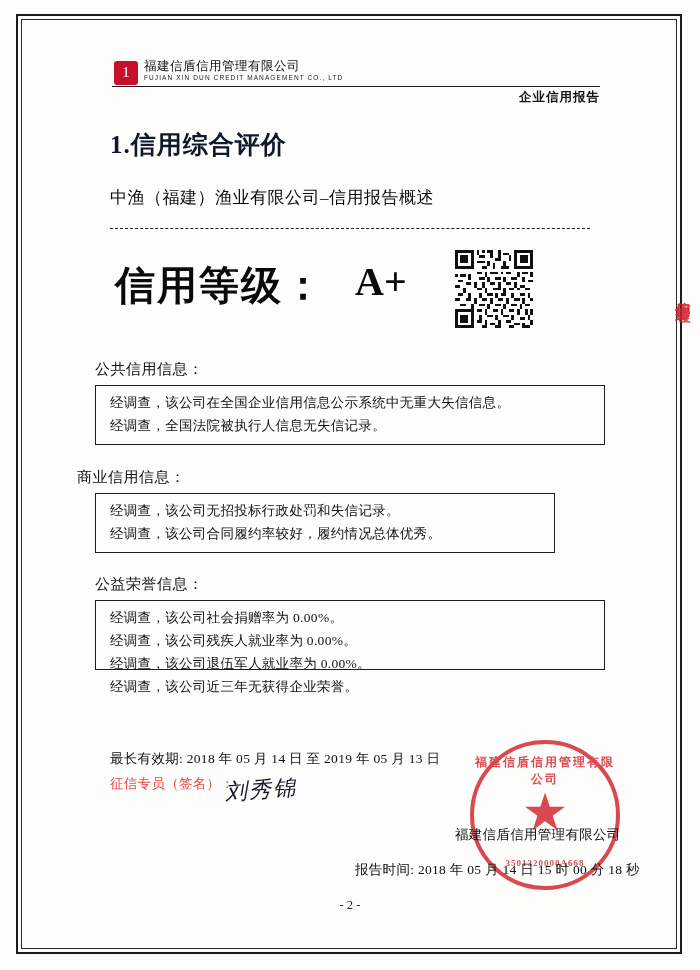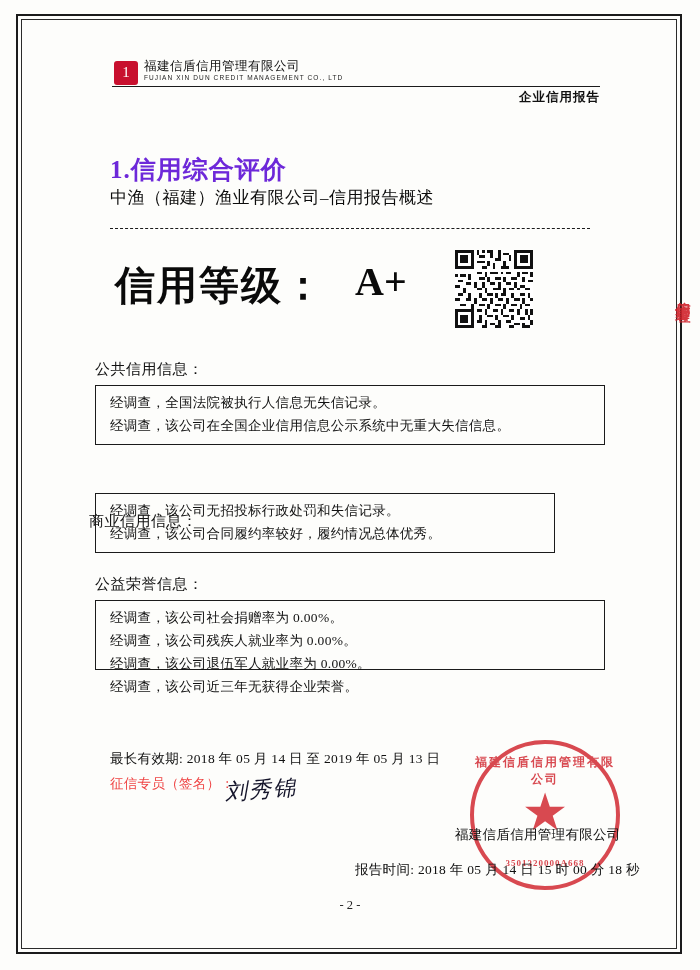--- a/index.html
+++ b/index.html
@@ -90,23 +90,22 @@
     letter-spacing: 1px;
     white-space: nowrap;
   }
 
   
   .section-title {
     position: absolute;
     left: 110px; top: 128px;
     font-size: 25px;
     font-weight: bold;
-    color: #6d28d9;
+    color: #0f172a;
     letter-spacing: 1px;
-    margin-top: 25px;
   }
   .report-subject {
     position: absolute;
     left: 110px; top: 186px;
     font-size: 17px;
     font-weight: normal;
     color: #0c0c0c;
     letter-spacing: 0.5px;
   }
   .dash-rule {
@@ -428,25 +427,25 @@
             <rect x="15" y="28" width="2" height="1"></rect>
           <rect x="20" y="28" width="2" height="1"></rect>
             <rect x="26" y="28" width="2" height="1"></rect>
         </g>
       </svg>
     </div>
   </div>
 
   <div class="block-label" style="left:95px; top:360px;">公共信用信息：</div>
   <div class="block-box" style="left:95px; top:385px; width:510px; height:60px;">
+    <p>经调查，该公司在全国企业信用信息公示系统中无重大失信信息。</p>
     <p>经调查，全国法院被执行人信息无失信记录。</p>
-    <p>经调查，该公司在全国企业信用信息公示系统中无重大失信信息。</p>
-  </div>
-
-  <div class="block-label" style="left:89px; top:468px;margin-top:44px;">商业信用信息：</div>
+  </div>
+
+  <div class="block-label" style="left:77px; top:468px;">商业信用信息：</div>
   <div class="block-box" style="left:95px; top:493px; width:460px; height:60px;">
     <p>经调查，该公司无招投标行政处罚和失信记录。</p>
     <p>经调查，该公司合同履约率较好，履约情况总体优秀。</p>
   </div>
 
   <div class="block-label" style="left:95px; top:575px;">公益荣誉信息：</div>
   <div class="block-box" style="left:95px; top:600px; width:510px; height:70px;">
     <p>经调查，该公司社会捐赠率为 0.00%。</p>
     <p>经调查，该公司残疾人就业率为 0.00%。</p>
     <p>经调查，该公司退伍军人就业率为 0.00%。</p>

